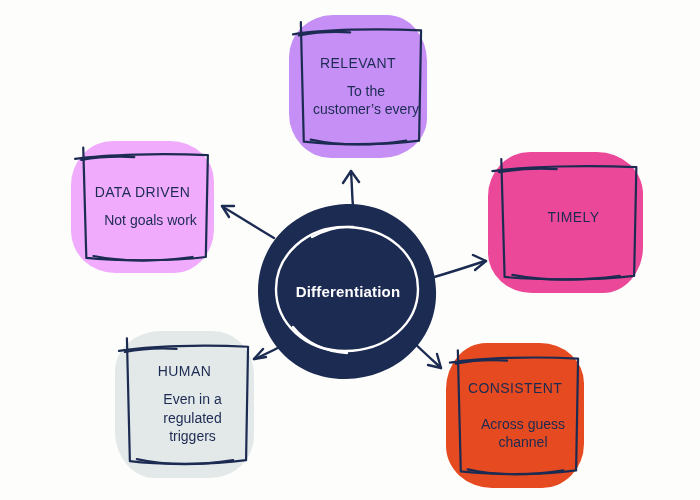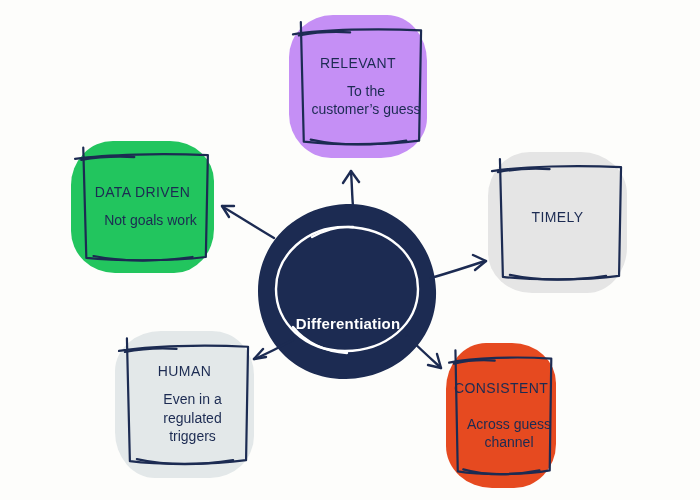--- a/index.html
+++ b/index.html
@@ -42,21 +42,21 @@
   .node .desc {
     position: relative; z-index: 1;
     font-size: 14px;
     line-height: 1.32;
   }
   .node .desc .line { display: block; margin-left: 16px; }
   .node .desc .line:empty { display: none; }
 
   #node-relevant    { left: 289px; top: 15px;  width: 138px; height: 143px; border-radius: 44px 40px 46px 42px / 42px 46px 40px 44px; }
   #node-timely      { left: 488px; top: 152px; width: 139px; height: 141px; border-radius: 42px 46px 40px 44px / 44px 42px 46px 40px; }
-  #node-consistent  { left: 446px; top: 343px; width: 110px; height: 145px; border-radius: 40px 44px 42px 46px / 46px 40px 44px 42px; gap: 8px; }
+  #node-consistent  { left: 446px; top: 343px; width: 138px; height: 145px; border-radius: 40px 44px 42px 46px / 46px 40px 44px 42px; gap: 8px; }
   #node-human       { left: 115px; top: 331px; width: 139px; height: 147px; border-radius: 46px 42px 44px 40px / 40px 44px 42px 46px; }
   #node-data_driven { left: 71px;  top: 141px; width: 143px; height: 132px; border-radius: 42px 44px 40px 44px / 44px 40px 44px 42px; }
 
   
   .overlay { position: absolute; inset: 0; z-index: 2; pointer-events: none; }
   .blob { fill: var(--navy, #1c2b52); stroke: none; }
   .wk {
     fill: none;
     stroke: #ffffff;
     stroke-width: 2.4;
@@ -71,43 +71,42 @@
   }
   .center-label {
     position: absolute;
     left: 266px; top: 283px; width: 164px;
     text-align: center;
     color: var(--center-text, #ffffff);
     font-weight: 700;
     font-size: 15px;
     letter-spacing: 0.2px;
     z-index: 3;
-    margin-top: 32px;
   }
 </style>
 </head>
 <body>
 
 <div class="stage">
 
   <div class="node" id="node-relevant" style="background: rgb(197, 143, 245);">
     <svg class="sketch" viewBox="0 0 140 140" preserveAspectRatio="none" aria-hidden="true">
       <path class="sk" d="M4 19 C35 14 90 13 134 15 L132 123 C96 128 40 127 15 124 L12 7"></path>
       <path class="sk" d="M22 122 C55 129 92 127 119 123"></path>
       <path class="sk" d="M10 20 C26 17 44 16 62 17"></path>
     </svg>
     <div class="title">RELEVANT</div>
     <div class="desc">
       <span class="line">To the</span>
-      <span class="line">customer’s guess</span>
+      <span class="line">customer’s every</span>
 
     </div>
   </div>
 
-  <div class="node" id="node-timely" style="background: #e5e5e5;">
+  <div class="node" id="node-timely" style="background: #ec4899; padding-left: 16px;">
     <svg class="sketch" viewBox="0 0 140 140" preserveAspectRatio="none" aria-hidden="true">
       <path class="sk" d="M4 19 C35 14 90 13 134 15 L132 123 C96 128 40 127 15 124 L12 7"></path>
       <path class="sk" d="M22 122 C55 129 92 127 119 123"></path>
       <path class="sk" d="M10 20 C26 17 44 16 62 17"></path>
     </svg>
     <div class="title">TIMELY</div>
   </div>
 
   <div class="node" id="node-consistent" style="background: rgb(230, 74, 32);">
     <svg class="sketch" viewBox="0 0 140 140" preserveAspectRatio="none" aria-hidden="true">
@@ -130,21 +129,21 @@
       <path class="sk" d="M10 20 C26 17 44 16 62 17"></path>
     </svg>
     <div class="title">HUMAN</div>
     <div class="desc">
       <span class="line">Even in a</span>
       <span class="line">regulated</span>
       <span class="line">triggers</span>
     </div>
   </div>
 
-  <div class="node" id="node-data_driven" style="background: #22c55e;">
+  <div class="node" id="node-data_driven" style="background: #f0abfc;">
     <svg class="sketch" viewBox="0 0 140 140" preserveAspectRatio="none" aria-hidden="true">
       <path class="sk" d="M4 19 C35 14 90 13 134 15 L132 123 C96 128 40 127 15 124 L12 7"></path>
       <path class="sk" d="M22 122 C55 129 92 127 119 123"></path>
       <path class="sk" d="M10 20 C26 17 44 16 62 17"></path>
     </svg>
     <div class="title">DATA DRIVEN</div>
     <div class="desc">
       <span class="line">Not goals work</span>
 
     </div>

